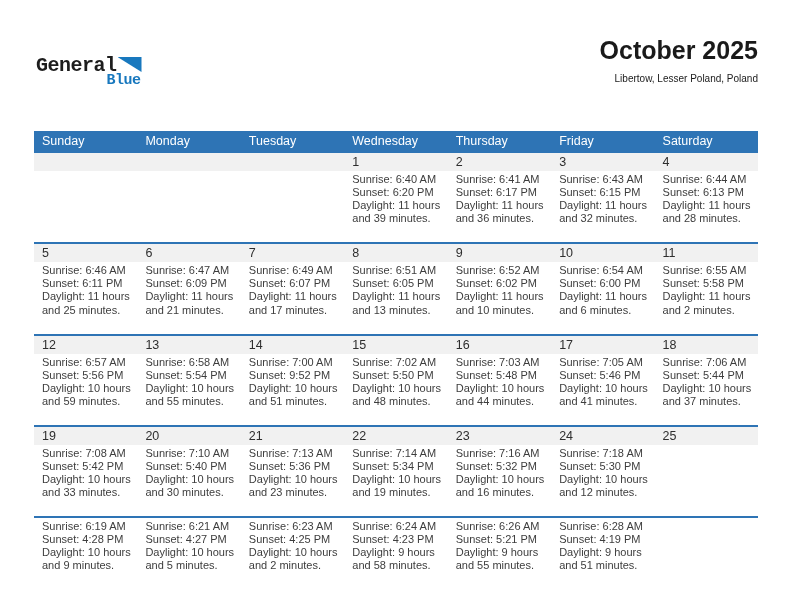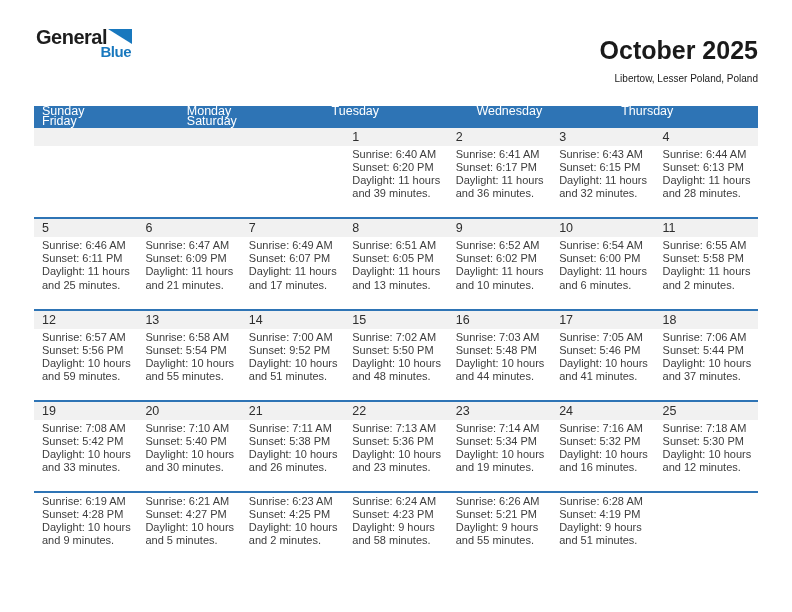--- a/index.html
+++ b/index.html
@@ -1,36 +1,36 @@
 <!DOCTYPE html>
 <html><head>
 <meta charset="utf-8">
 <style>
   * { margin:0; padding:0; box-sizing:border-box; }
   html,body { background:#ffffff; }
   body { font-family:"Liberation Sans", sans-serif; }
   .page { position:relative; width:792px; height:612px; background:#fff; overflow:hidden; }
 
   
-  .logo { position:absolute; left:36px; top:26px; }
+  .logo { position:absolute; left:36px; top:54px;font-family:Liberation Mono, monospace; }
   .logo-line1 { display:flex; align-items:flex-start; }
   .logo-general { font-size:20px; font-weight:600; color:#1d1d1d; letter-spacing:-0.5px; }
   .logo-triangle { display:inline-block; width:24px; height:15px; margin-left:1px; margin-top:3px;
                    background:#1878BE; clip-path:polygon(0 0, 100% 0, 100% 100%); }
   .logo-line2 { text-align:right; margin-top:-6px; padding-right:1px; }
   .logo-blue { font-size:15px; font-weight:600; color:#1878BE; letter-spacing:-0.5px; }
 
   
   .title-block { position:absolute; right:34px; top:36px; text-align:right; }
   .cal-title { font-size:25px; color:#1a1a1a; font-weight:700; }
   .cal-subtitle { font-size:10px; color:#1a1a1a; margin-top:8px; font-weight:400; }
 
   
   .calendar { position:absolute; left:34px; top:106px; width:724px; }
-  .weekday-row { display:grid; grid-template-columns:repeat(5,1fr); background:#2E74B5; height:20px; align-items:center; }
+  .weekday-row { display:grid; grid-template-columns:repeat(7,1fr); background:#2E74B5; height:20px; align-items:center;margin-top:25px; }
   .wd { color:#ffffff; font-size:12.5px; padding-left:8px; white-space:nowrap; overflow:hidden; }
 
   .week { border-top:2px solid #2E74B5; }
   .date-band { display:grid; grid-template-columns:repeat(7,1fr); background:#F1F1F1; }
   .date-cell { font-size:12.5px; color:#2e2e2e; padding:2px 0 2px 8px; min-height:18px; }
   .info-row { display:grid; grid-template-columns:repeat(7,1fr); padding-bottom:17px; }
   .info-cell { padding:2px 5px 0 8px; font-size:11px; color:#3d3d3d; line-height:1.19; }
 </style>
 </head>
 <body>
@@ -210,25 +210,20 @@
               <div>Sunrise: 7:08 AM</div>
               <div>Sunset: 5:42 PM</div>
               <div>Daylight: 10 hours and 33 minutes.</div>
             </div>
             <div class="info-cell">
               <div>Sunrise: 7:10 AM</div>
               <div>Sunset: 5:40 PM</div>
               <div>Daylight: 10 hours and 30 minutes.</div>
             </div>
             <div class="info-cell">
-              <div>Sunrise: 7:11 AM</div>
-              <div>Sunset: 5:38 PM</div>
-              <div>Daylight: 10 hours and 26 minutes.</div>
-            </div>
-            <div class="info-cell">
               <div>Sunrise: 7:13 AM</div>
               <div>Sunset: 5:36 PM</div>
               <div>Daylight: 10 hours and 23 minutes.</div>
             </div>
             <div class="info-cell">
               <div>Sunrise: 7:14 AM</div>
               <div>Sunset: 5:34 PM</div>
               <div>Daylight: 10 hours and 19 minutes.</div>
             </div>
             <div class="info-cell">

